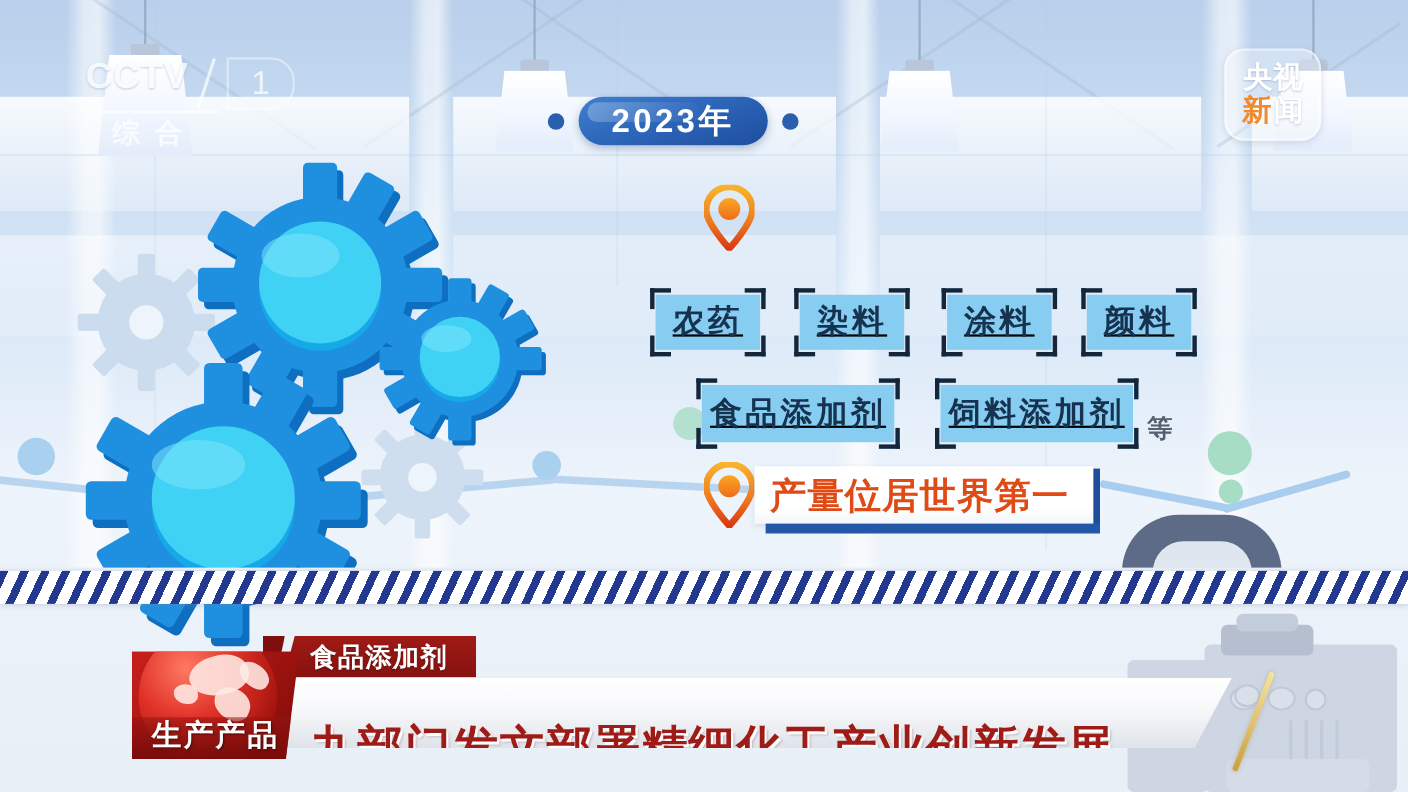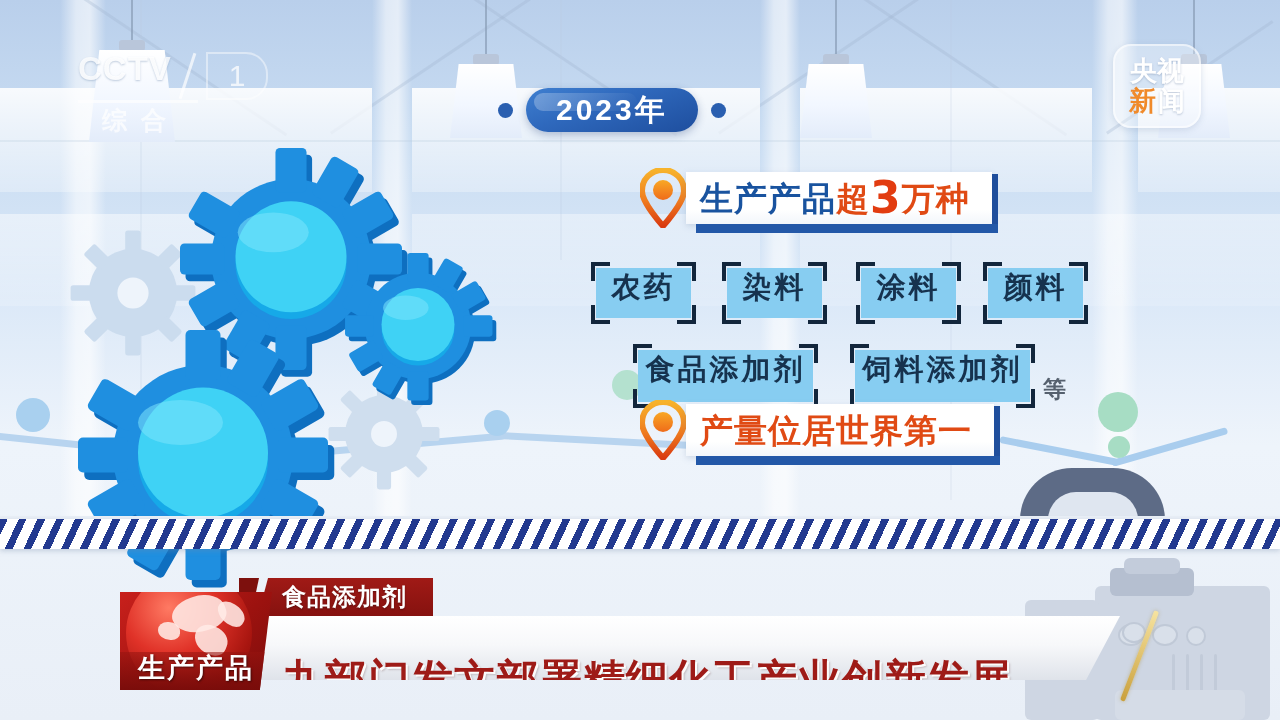--- a/index.html
+++ b/index.html
@@ -76,22 +76,22 @@
   }
   .hbar .edge{position:absolute;right:-6px;top:2px;width:6px;height:100%;background:#1f4e9c;}
   .hbar .under{position:absolute;left:10px;right:-6px;bottom:-9px;height:9px;background:#2358a8;}
   .htxt{font-size:33px;font-weight:700;letter-spacing:1px;line-height:1;
         font-family:"DejaVu Sans","Liberation Sans",sans-serif;white-space:nowrap;}
   .txt-blue{color:#19539f;}
   .txt-red{color:#e04a14;}
   .big3{font-size:44px;color:#e23c10;font-weight:700;vertical-align:-3px;}
 
   
-  .chip{position:absolute;display:flex;align-items:flex-start;justify-content:center;
-    background:#87cdf1;}
+  .chip{position:absolute;display:flex;align-items:center;justify-content:center;
+    background:#87cdf1;text-decoration:underline;}
   .chip .ctxt{color:#16324e;font-size:29px;font-weight:700;letter-spacing:3px;
     font-family:"DejaVu Sans","Liberation Sans",sans-serif;white-space:nowrap;}
   .br{position:absolute;width:15px;height:15px;border-color:#12263c;border-style:solid;border-width:0;}
   .br.tl{left:-5px;top:-6px;border-left-width:4px;border-top-width:4px;}
   .br.tr{right:-5px;top:-6px;border-right-width:4px;border-top-width:4px;}
   .br.bl{left:-5px;bottom:-6px;border-left-width:4px;border-bottom-width:4px;}
   .br.br2{right:-5px;bottom:-6px;border-right-width:4px;border-bottom-width:4px;}
   .dengtxt{position:absolute;color:#55606e;font-size:23px;font-weight:700;
     font-family:"DejaVu Sans","Liberation Sans",sans-serif;}
 
@@ -412,27 +412,20 @@
             <stop offset="100%" stop-color="#d93a10"></stop>
           </linearGradient>
           <linearGradient id="pc1" x1="0" y1="0" x2="0" y2="1">
             <stop offset="0%" stop-color="#f9a825"></stop>
             <stop offset="100%" stop-color="#ef6c1a"></stop>
           </linearGradient>
         </defs>
         <circle cx="23" cy="22" r="10" fill="url(#pc1)"></circle>
       </svg>
     </div>
-    <div class="hbar">
-      <div class="htxt">
-        <span class="txt-blue">生产产品</span><span class="txt-red">超</span><span class="big3">3</span><span class="txt-red">万种</span>
-      </div>
-      <div class="edge"></div>
-      <div class="under"></div>
-    </div>
   </div>
 
   <div class="chip" style="left:596px;top:268px;width:95px;height:50px;">
     <span class="ctxt">农药</span>
     <i class="br tl"></i>
     <i class="br tr"></i>
     <i class="br bl"></i>
     <i class="br br2"></i>
   </div>
   <div class="chip" style="left:727px;top:268px;width:95px;height:50px;">
@@ -466,21 +459,21 @@
   </div>
   <div class="chip" style="left:638px;top:350px;width:175px;height:52px;">
     <span class="ctxt">食品添加剂</span>
     <i class="br tl"></i>
     <i class="br tr"></i>
     <i class="br bl"></i>
     <i class="br br2"></i>
   </div>
   <div class="dengtxt" style="left:1043px;top:374px;">等</div>
 
-  <div class="hrow" style="left:640px;top:400px;">
+  <div class="hrow" style="left:640px;top:420px;">
     <div class="pin">
       <svg width="46" height="60" viewBox="0 0 46 60" aria-hidden="true">
         <path d="M23 2 C11 2 2 11 2 23 C2 35 23 58 23 58 C23 58 44 35 44 23 C44 11 35 2 23 2 Z" fill="none" stroke="url(#pg2)" stroke-width="6"></path>
         <defs>
           <linearGradient id="pg2" x1="0" y1="0" x2="0" y2="1">
             <stop offset="0%" stop-color="#f7b32b"></stop>
             <stop offset="55%" stop-color="#ef7b1f"></stop>
             <stop offset="100%" stop-color="#d93a10"></stop>
           </linearGradient>
           <linearGradient id="pc2" x1="0" y1="0" x2="0" y2="1">

